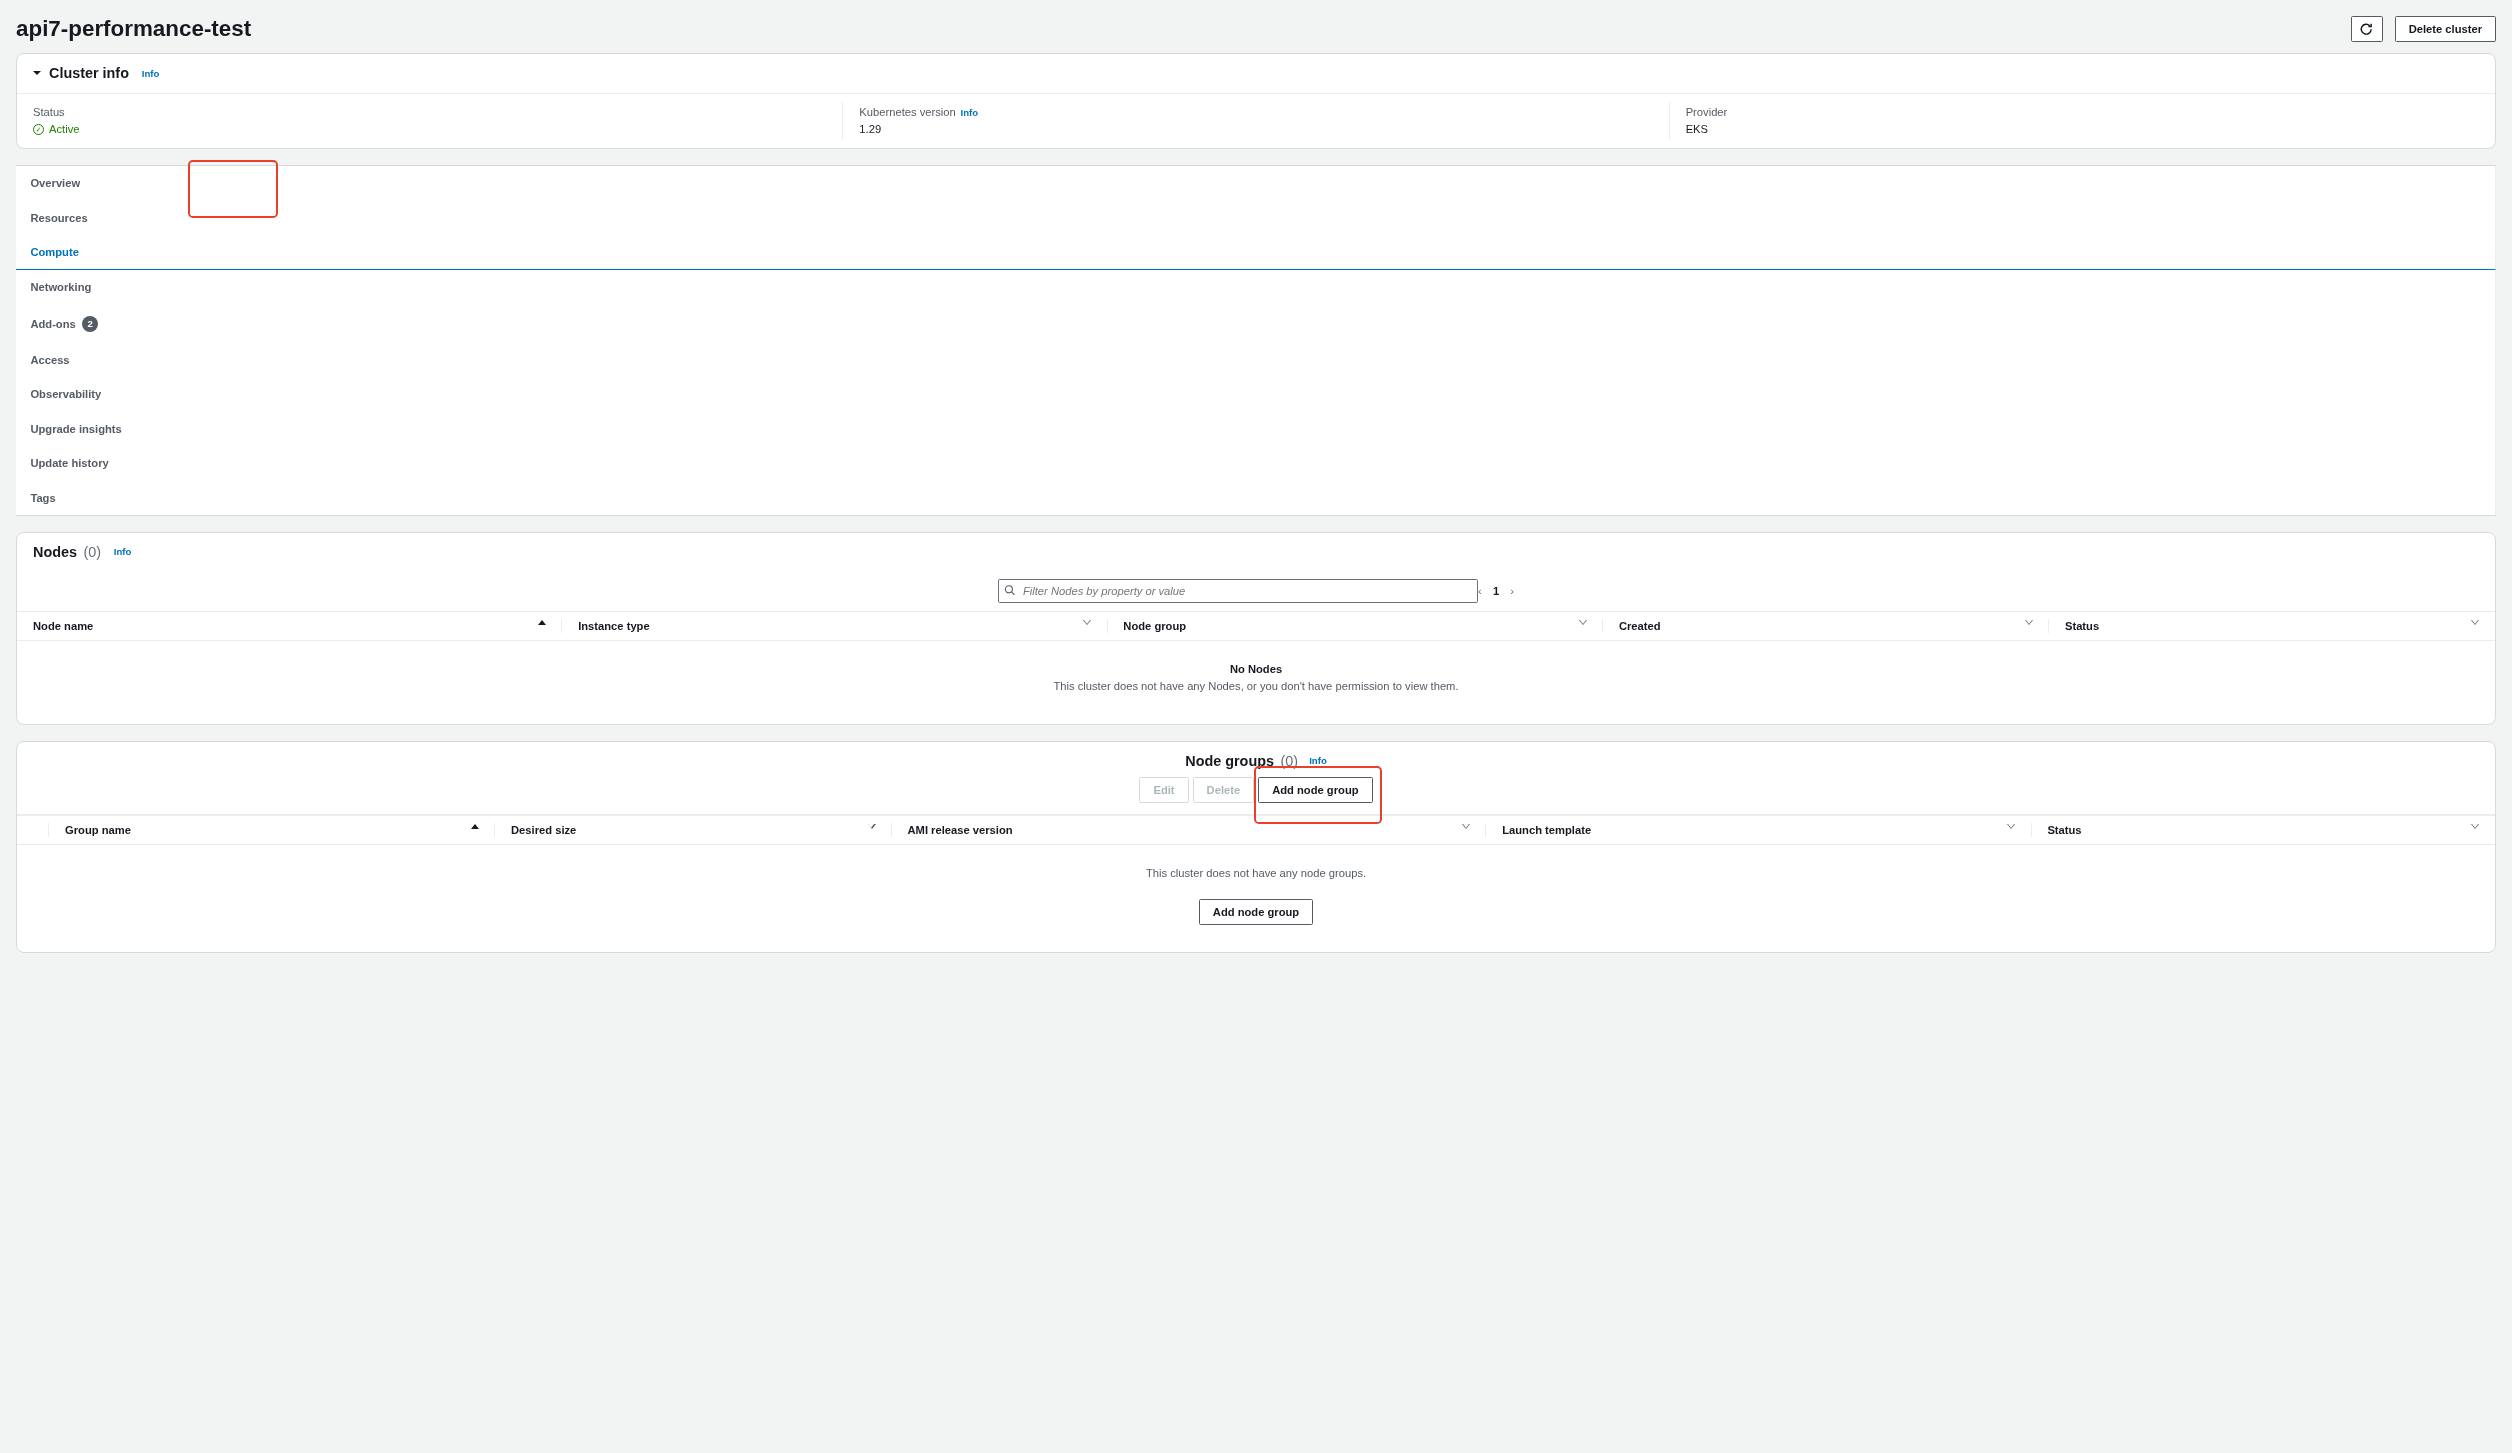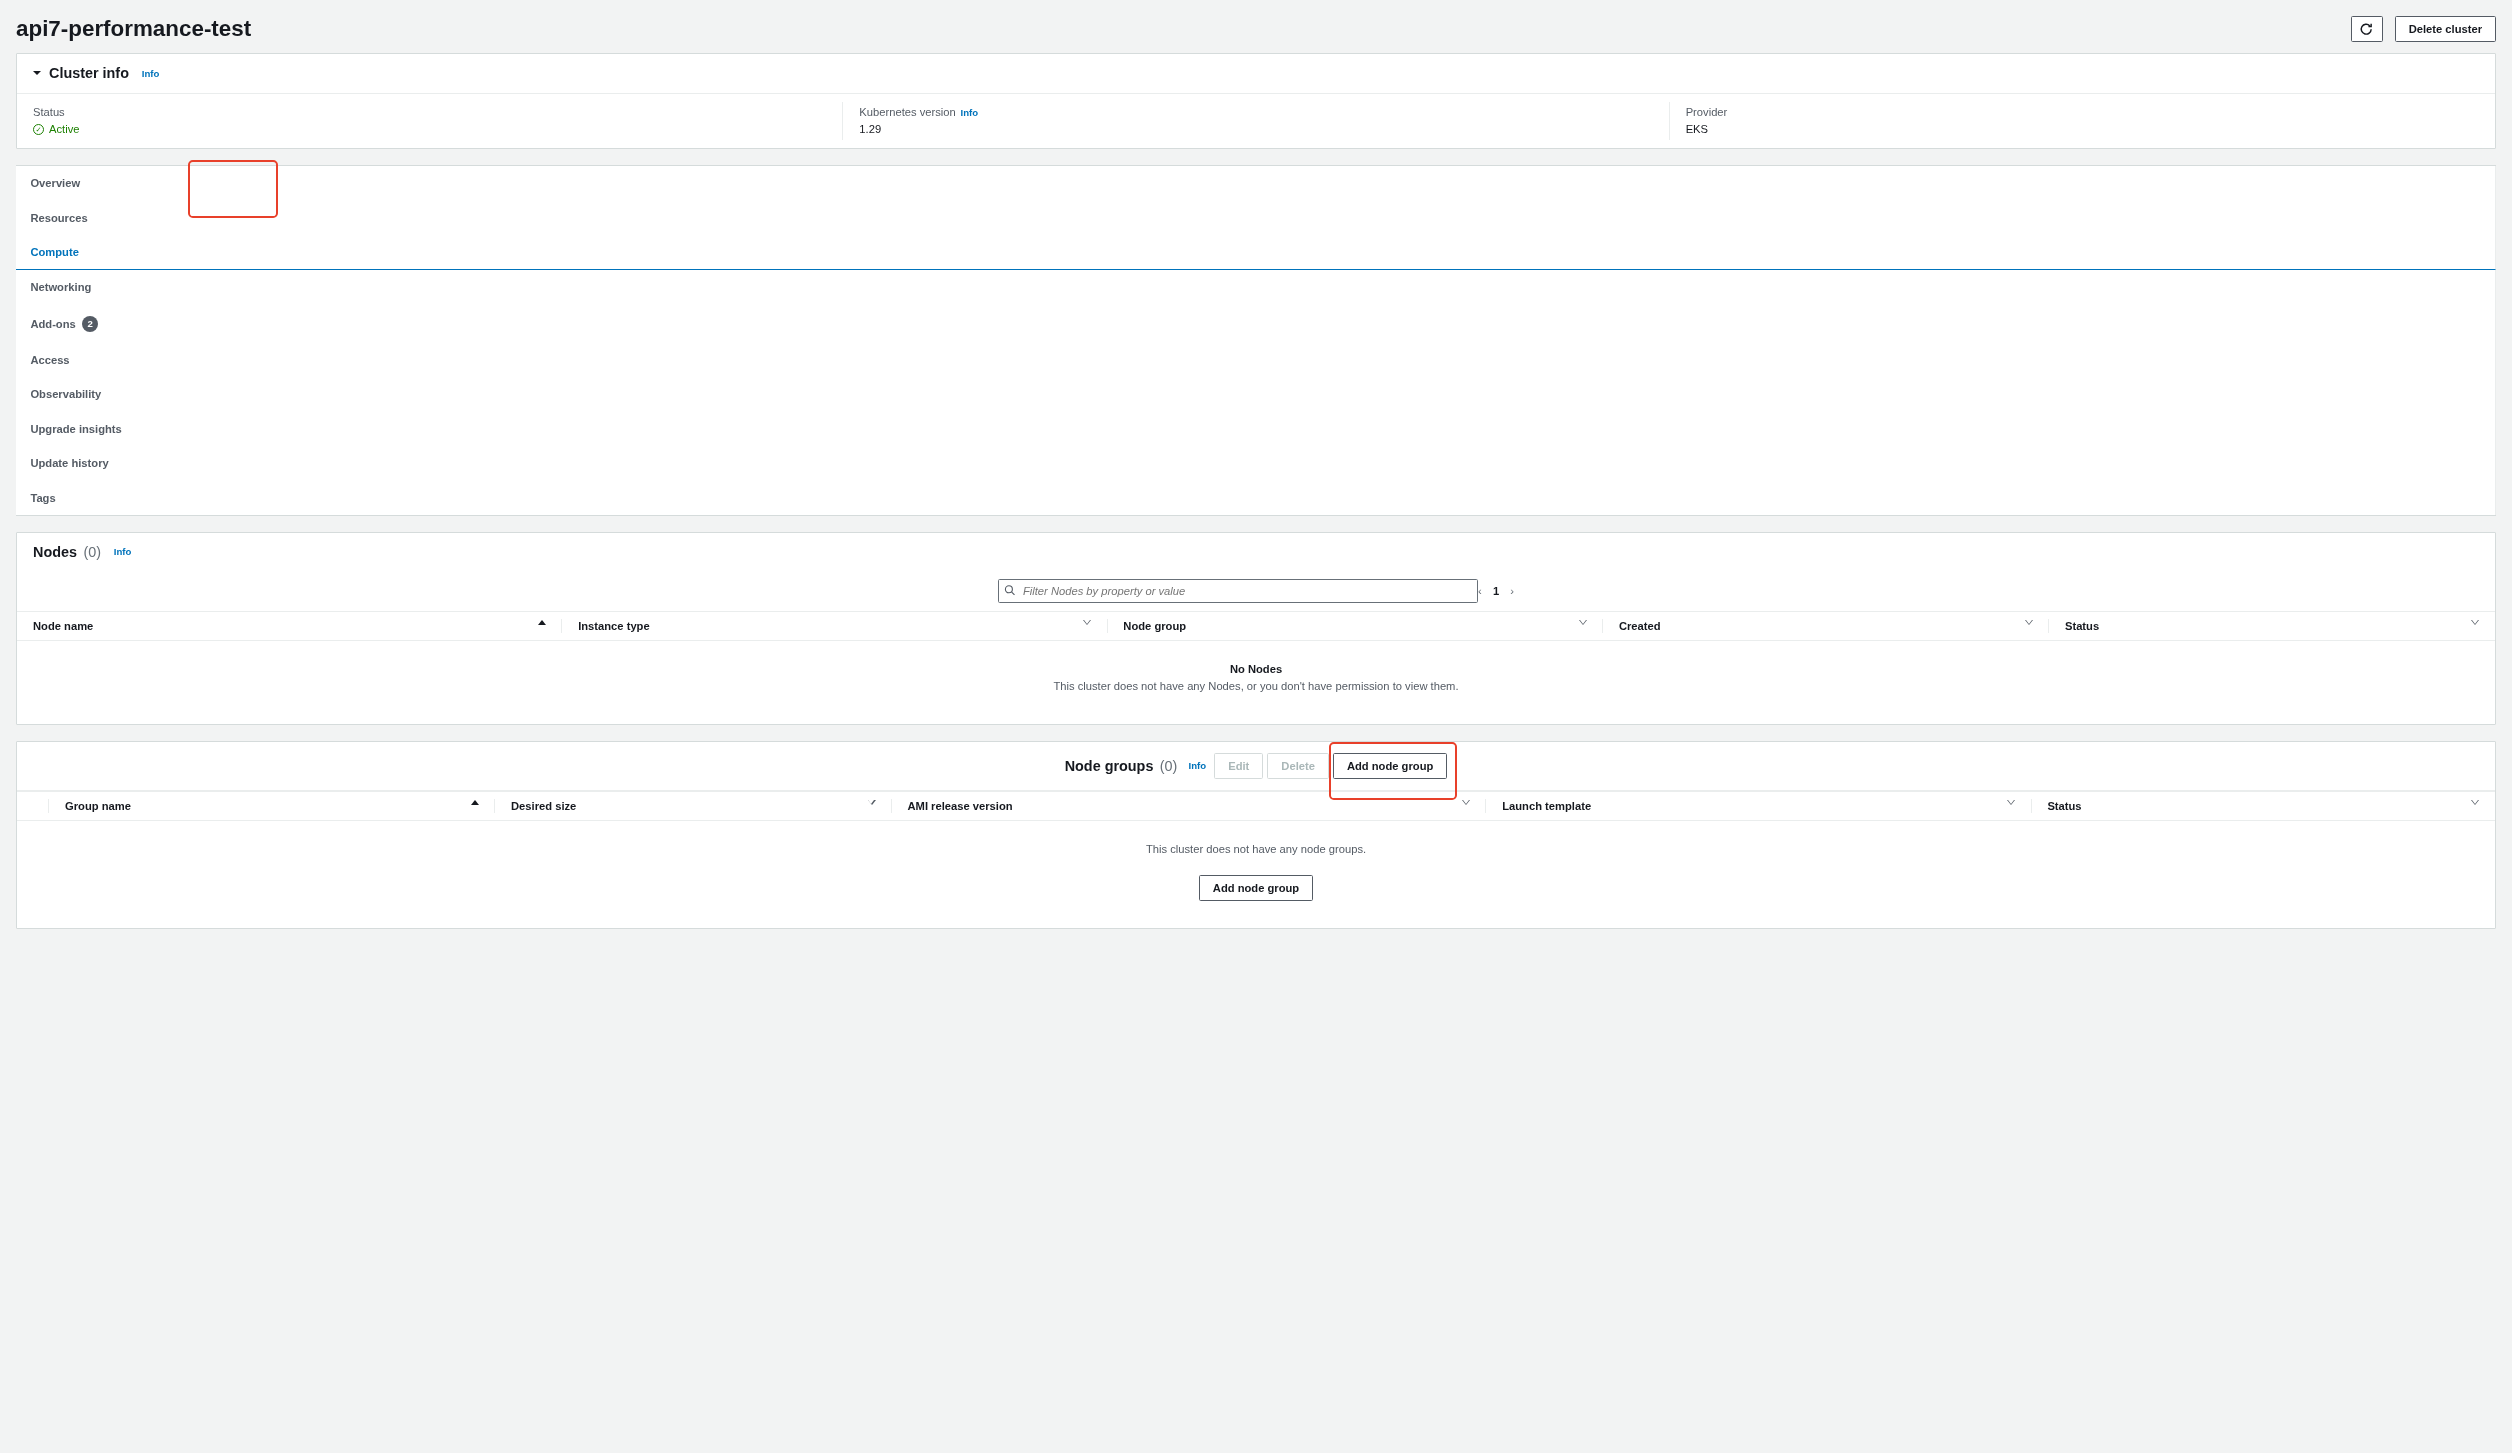--- a/index.html
+++ b/index.html
@@ -40,31 +40,31 @@
   }
   .btn.disabled {
     color: #aab7b8;
     border-color: #d5dbdb;
     cursor: not-allowed;
   }
   .btn.icon-only { padding: 4.8px 6.4px; width: 32px; }
   .panel {
     background: #fff;
     border: 0.8px solid #d5dbdb;
-    border-radius: 1px;
+    border-radius: 8px;
     margin-bottom: 16px;
   }
   .panel-header {
     padding: 11.2px 16px;
     border-bottom: 0.8px solid #eaeded;
     display: flex;
     align-items: center;
     gap: 8px;
   }
-  .panel-header.with-actions { justify-content: center; }
+  .panel-header.with-actions { justify-content: flex-end; flex-direction: column; }
   .section-title {
     font-size: 14.4px;
     font-weight: 700;
     display: inline-flex;
     align-items: center;
     gap: 6.4px;
   }
   .count { color: #687078; font-weight: 400; }
   .info-link {
     color: #0073bb;

